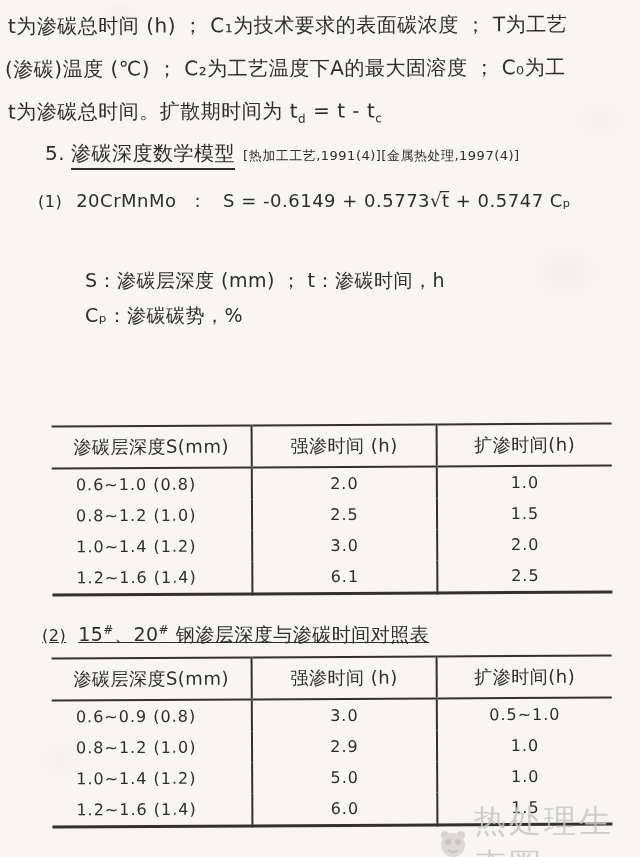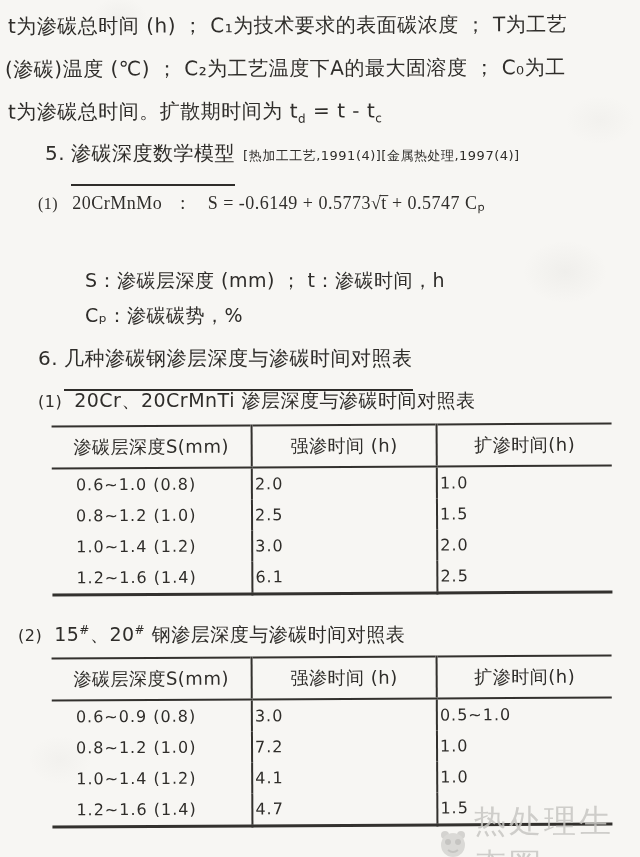--- a/index.html
+++ b/index.html
@@ -14,23 +14,23 @@
       radial-gradient(50px 35px at 600px 120px, rgba(120,118,115,0.04), transparent 70%),
       radial-gradient(45px 35px at 60px 760px, rgba(120,118,115,0.04), transparent 70%);
     font-family:"DejaVu Sans", sans-serif;
     color:#2f2d2a;
     overflow:hidden;
   }
   .hw { position:absolute; white-space:nowrap; letter-spacing:0.5px; }
   .intro-line { font-size:20px; transform:rotate(-0.2deg); }
   .heading { font-size:20px; }
   .heading .num { margin-right:6px; }
-  .underlined { border-bottom:2px solid #2f2d2a; padding-bottom:19px; }
+  .underlined { border-bottom:2px solid #2f2d2a; padding-bottom:3px; }
   .refs { font-size:13px; margin-left:8px; }
-  .formula { font-size:18px;font-family:Liberation Serif, serif; }
+  .formula { font-size:18px; }
   .formula .f-label { margin-right:14px; font-size:16px; }
   .formula .f-steel { margin-right:18px; }
   .formula .f-colon { margin-right:22px; }
   .note { font-size:19px; }
   sub { font-size:12px; }
   sup { font-size:12px; }
   .caption { font-size:19px; }
   .caption .c-label { margin-right:12px; font-size:16px; }
 
   table.hw-table {
@@ -45,21 +45,21 @@
     border-bottom:2px solid #33312e;
     font-weight:normal;
     font-size:18px;
     letter-spacing:0.5px;
     padding:8px 2px;
   }
   table.hw-table td {
     font-size:16px;
     letter-spacing:1px;
     padding:6px 2px;
-    text-align:left;
+    text-align:center;
   }
   table.hw-table th:nth-child(2), table.hw-table td:nth-child(2),
   table.hw-table th:nth-child(3), table.hw-table td:nth-child(3) {
     border-left:2px solid #33312e;
   }
   table.hw-table td.depth { text-align:left; padding-left:24px; }
 
   .watermark {
     position:absolute;
     left:438px; top:800px;
@@ -88,27 +88,21 @@
     <span class="num">5.</span><span class="underlined">渗碳深度数学模型</span><span class="refs">[热加工工艺,1991(4)][金属热处理,1997(4)]</span>
   </div>
 
   <div class="hw formula" style="left:38px; top:190px;">
     <span class="f-label">(1)</span><span class="f-steel">20CrMnMo</span><span class="f-colon">:</span><span class="f-expr">S = -0.6149 + 0.5773√t̅ + 0.5747 Cₚ</span>
   </div>
 
   <div class="hw note" style="left:85px; top:268px;">S：渗碳层深度 (mm) ；  t：渗碳时间，h</div>
   <div class="hw note" style="left:85px; top:303px;">Cₚ：渗碳碳势，%</div>
 
-  <div class="hw heading" style="left:38px; top:345px;">
-    <span class="num">6.</span><span class="underlined">几种渗碳钢渗层深度与渗碳时间对照表</span>
-  </div>
 
-  <div class="hw caption" style="left:38px; top:388px;">
-    <span class="c-label">(1)</span><span>20Cr、20CrMnTi 渗层深度与渗碳时间对照表</span>
-  </div>
 
   <table class="hw-table" style="left:52px; top:424px; width:560px;">
     <colgroup>
         <col style="width:200px">
         <col style="width:185px">
         <col style="width:175px">
       </colgroup>
     <thead>
       <tr>
         <th>渗碳层深度S(mm)</th>
@@ -133,21 +127,21 @@
         <td>2.0</td>
       </tr>
       <tr>
         <td class="depth">1.2~1.6 (1.4)</td>
         <td>6.1</td>
         <td>2.5</td>
       </tr>
     </tbody>
   </table>
 
-  <div class="hw caption" style="left:18px; top:622px;">
+  <div class="hw caption" style="left:42px; top:622px;text-decoration:underline;">
     <span class="c-label">(2)</span><span>15</span><sup>#</sup><span>、</span><span>20</span><sup>#</sup><span> 钢渗层深度与渗碳时间对照表</span>
   </div>
 
   <table class="hw-table" style="left:52px; top:656px; width:560px;">
     <colgroup>
         <col style="width:200px">
         <col style="width:185px">
         <col style="width:175px">
       </colgroup>
     <thead>
@@ -158,31 +152,31 @@
       </tr>
     </thead>
     <tbody>
       <tr>
         <td class="depth">0.6~0.9 (0.8)</td>
         <td>3.0</td>
         <td>0.5~1.0</td>
       </tr>
       <tr>
         <td class="depth">0.8~1.2 (1.0)</td>
-        <td>7.2</td>
+        <td>2.9</td>
         <td>1.0</td>
       </tr>
       <tr>
         <td class="depth">1.0~1.4 (1.2)</td>
-        <td>4.1</td>
+        <td>5.0</td>
         <td>1.0</td>
       </tr>
       <tr>
         <td class="depth">1.2~1.6 (1.4)</td>
-        <td>4.7</td>
+        <td>6.0</td>
         <td>1.5</td>
       </tr>
     </tbody>
   </table>
 
   <div class="watermark">
     <span style="display:inline-block; line-height:0;">
       <svg width="30" height="30" viewBox="0 0 30 30">
         <circle cx="7" cy="6" r="4" fill="#cfcecb"></circle>
         <circle cx="23" cy="6" r="4" fill="#cfcecb"></circle>

